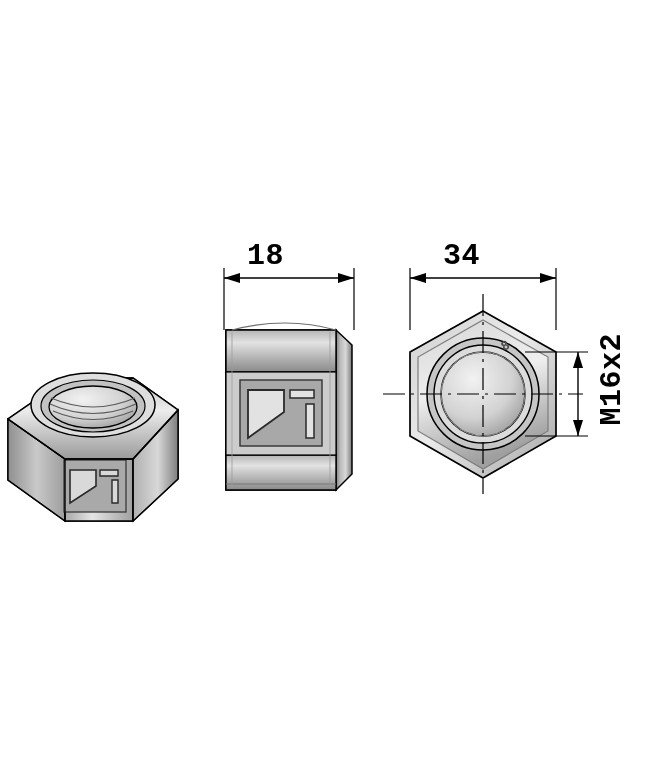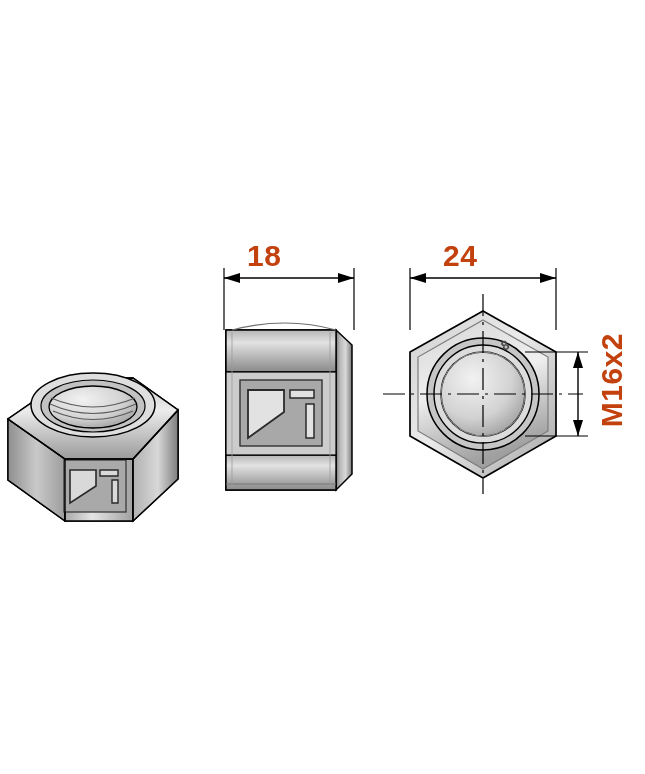--- a/index.html
+++ b/index.html
@@ -19,23 +19,23 @@
     width: 645px;
     height: 774px;
   }
   #drawing {
     position: absolute;
     left: 0;
     top: 0;
   }
   .dim-label {
     position: absolute;
-    font-family: Liberation Sans, sans-serif;
+    font-family: Liberation Mono, monospace;
     font-weight: bold;
-    color: #c2410c;
+    color: #000000;
     letter-spacing: 0.5px;
     user-select: none;
   }
   #label-18 {
     left: 247px;
     top: 239px;
     font-size: 30px;
   }
   #label-24 {
     left: 443px;
@@ -219,17 +219,17 @@
         <line x1="525" y1="436" x2="588" y2="436" stroke-width="1.2"></line>
         <line x1="578" y1="352" x2="578" y2="436" stroke-width="1.4"></line>
         <polygon points="578,352 573,368 583,368" fill="#000" stroke="none"></polygon>
         <polygon points="578,436 573,420 583,420" fill="#000" stroke="none"></polygon>
       </g>
     </g>
   </svg>
 
   <div class="dim-label" id="label-18">18</div>
 
-  <div class="dim-label" id="label-24">24</div>
+  <div class="dim-label" id="label-24">34</div>
 
   <div class="dim-label" id="label-thread">M16x2</div>
 
 </div>
 
 </body></html>

